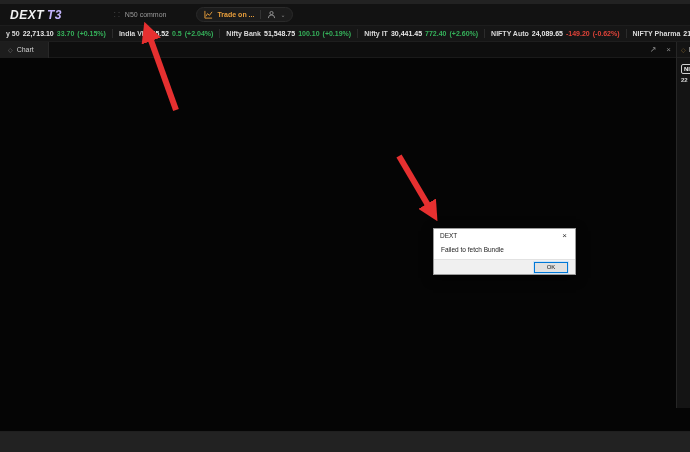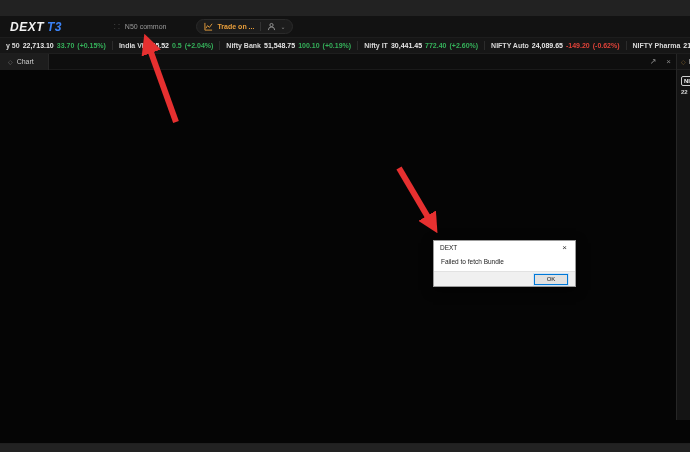--- a/index.html
+++ b/index.html
@@ -1,32 +1,32 @@
 <!DOCTYPE html>
 <html><head>
 <meta charset="utf-8">
 <style>
   * { margin:0; padding:0; box-sizing:border-box; }
   html,body { background:#222; }
   body { font-family:"Liberation Sans", sans-serif; }
   .app {
     position:relative; width:690px; height:428px;
-    background:#050505; overflow:hidden; margin:16px auto;
+    background:#050505; overflow:hidden; margin:4px auto;
     font-family:"Liberation Sans", sans-serif;
   }
 
   
   .header {
     position:absolute; top:0; left:0; right:0; height:22px;
     background:#121212; display:flex; align-items:center;
     border-bottom:1px solid #1d1d1d;
   }
   .logo { display:flex; align-items:baseline; margin-left:10px; font-weight:bold; font-style:italic; font-size:12px; letter-spacing:.5px; }
   .logo .p1 { color:#f2f2f2; }
-  .logo .p2 { color:#3b82f6; margin-left:3px; }
+  .logo .p2 { color:#c4b5fd; margin-left:3px; }
   .workspace { display:flex; align-items:center; gap:4px; margin-left:52px; color:#9a9a9a; font-size:7px; }
   .grip { color:#6a6a6a; font-size:7px; letter-spacing:1px; }
   .trade-btn {
     display:flex; align-items:center; gap:4px; margin-left:30px;
     background:#1c1c1c; border:1px solid #2a2a2a; border-radius:9px;
     padding:2px 7px; height:15px; cursor:pointer;
   }
   .trade-btn .lbl { color:#eba03c; font-size:7px; font-weight:bold; }
   .trade-btn .sep { width:1px; height:9px; background:#333; margin:0 2px; }
   .mini-ic { width:9px; height:9px; display:inline-block; }

